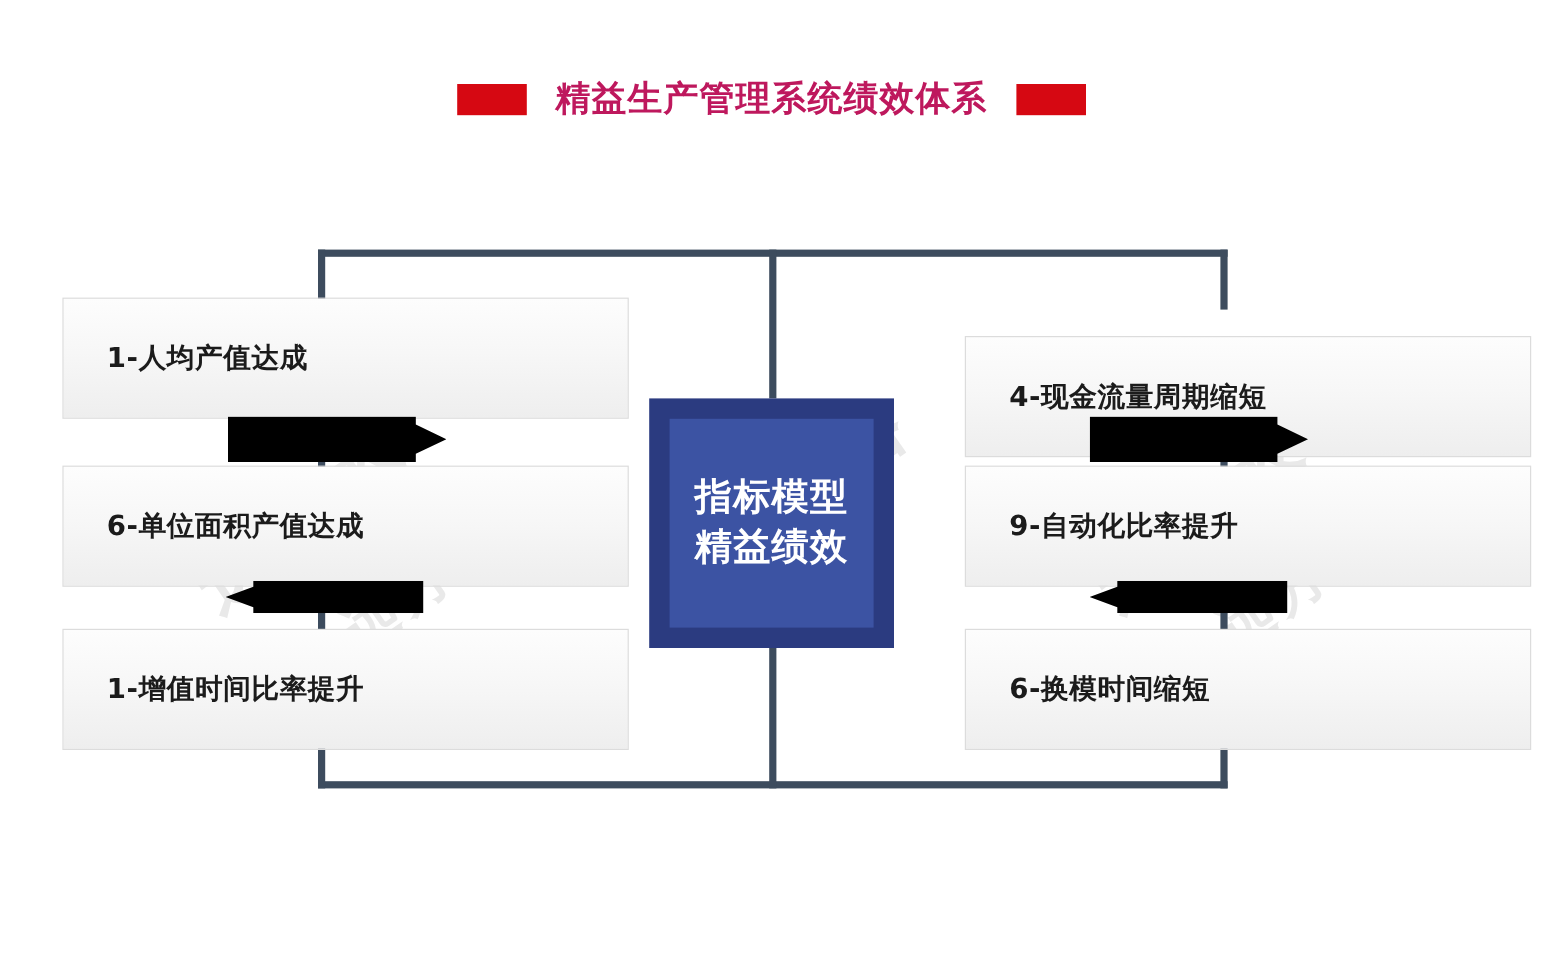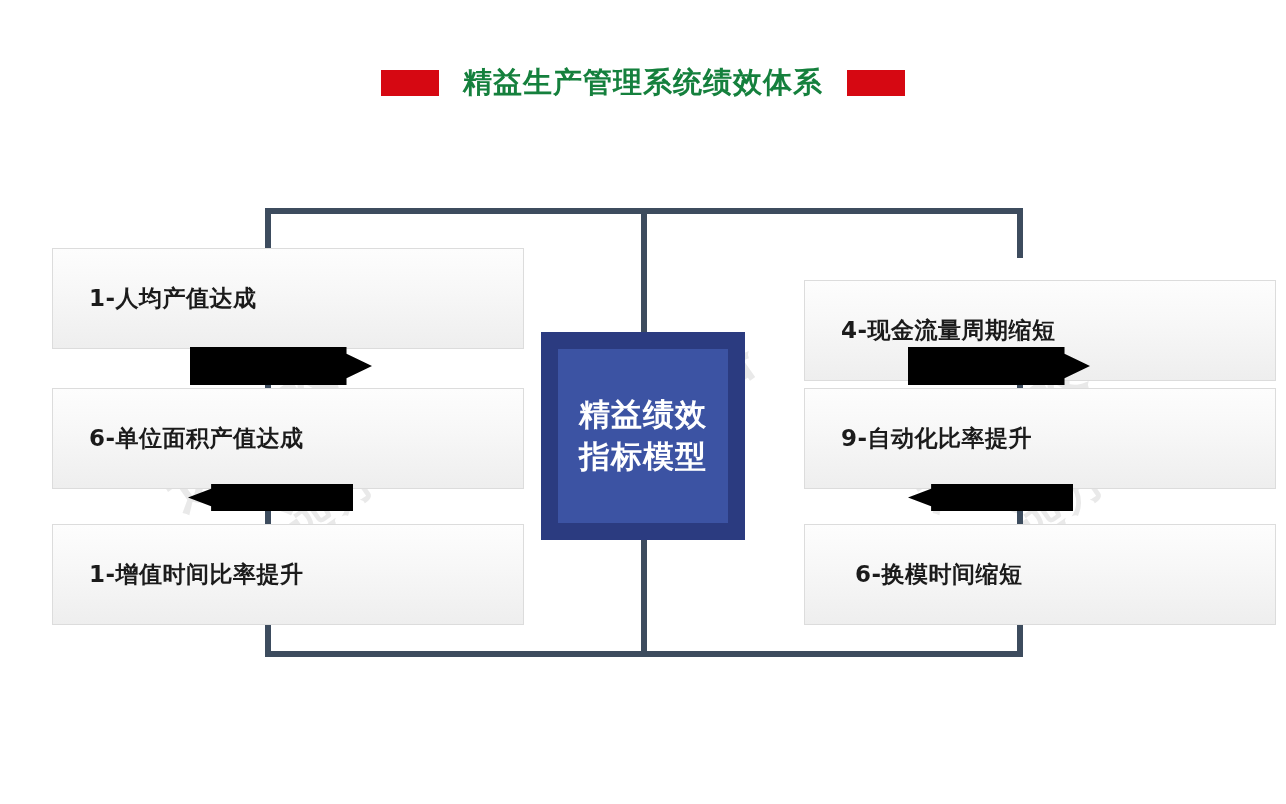--- a/index.html
+++ b/index.html
@@ -48,21 +48,21 @@
     z-index: 5;
   }
   .title-bar {
     width: 58px;
     height: 26px;
     background: #d60812;
   }
   .title-text {
     font-size: 29px;
     font-weight: 700;
-    color: #15803d;
+    color: #be185d;
     letter-spacing: 1px;
     white-space: nowrap;
     font-family: "DejaVu Sans", "Liberation Sans", sans-serif;
   }
 
   
   .conn {
     position: absolute;
     background: #3d4c5e;
     z-index: 1;
@@ -102,21 +102,21 @@
     color: #1b1b1b;
     padding-left: 36px;
     letter-spacing: 0.5px;
     font-family: "DejaVu Sans", "Liberation Sans", sans-serif;
   }
   .box1 { left: 52px;  top: 248px; }
   .box2 { left: 52px;  top: 388px; }
   .box3 { left: 52px;  top: 524px; }
   .box4 { left: 804px; top: 248px; margin-top: 32px; }
   .box5 { left: 804px; top: 388px; }
-  .box6 { left: 804px; top: 524px; padding-left: 14px; }
+  .box6 { left: 804px; top: 524px; }
 
   
   .center-box {
     position: absolute;
     left: 541px;
     top: 332px;
     width: 204px;
     height: 208px;
     background: #2b3b80;
     z-index: 4;
@@ -205,21 +205,21 @@
 </div>
 <div class="ibox box5">
   <span>9-自动化比率提升</span>
 </div>
 <div class="ibox box6">
   <span>6-换模时间缩短</span>
 </div>
 
 <div class="center-box">
   <div class="center-inner">
+    <span>指标模型</span>
     <span>精益绩效</span>
-    <span>指标模型</span>
   </div>
 </div>
 
 <div class="redact arrow-right rd1"></div>
 <div class="redact arrow-left  rd2"></div>
 <div class="redact arrow-right rd3"></div>
 <div class="redact arrow-left  rd4"></div>
 
 </body></html>

